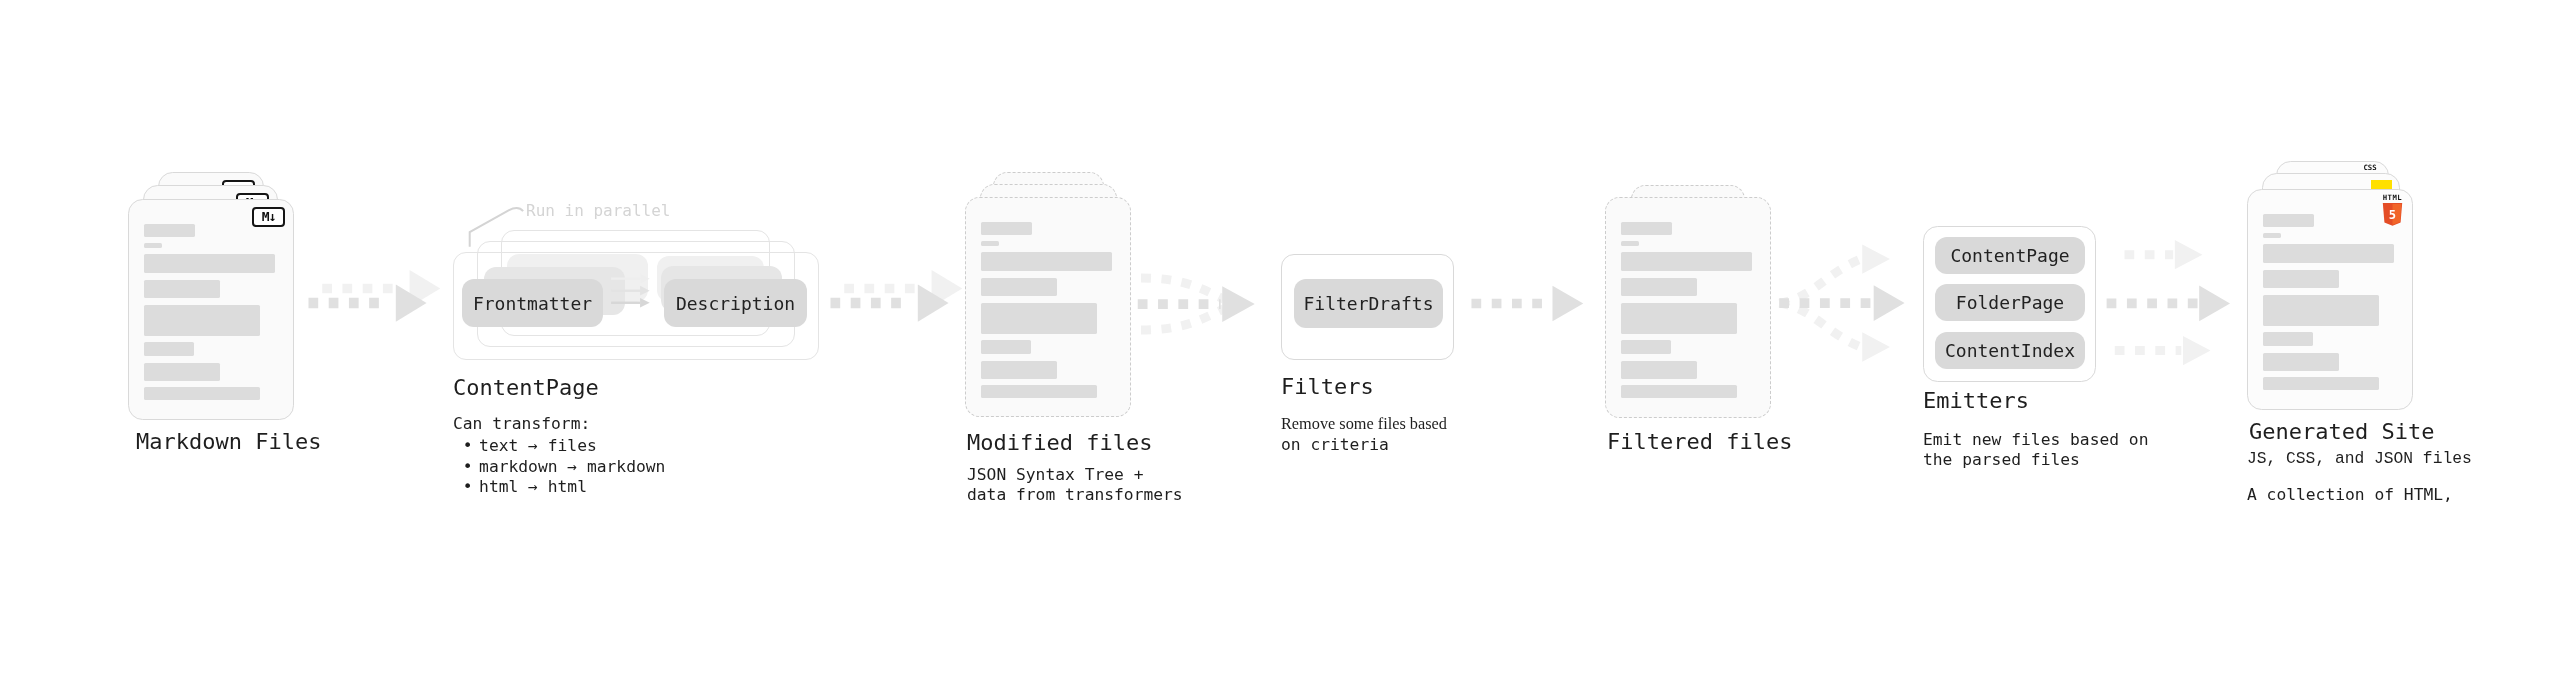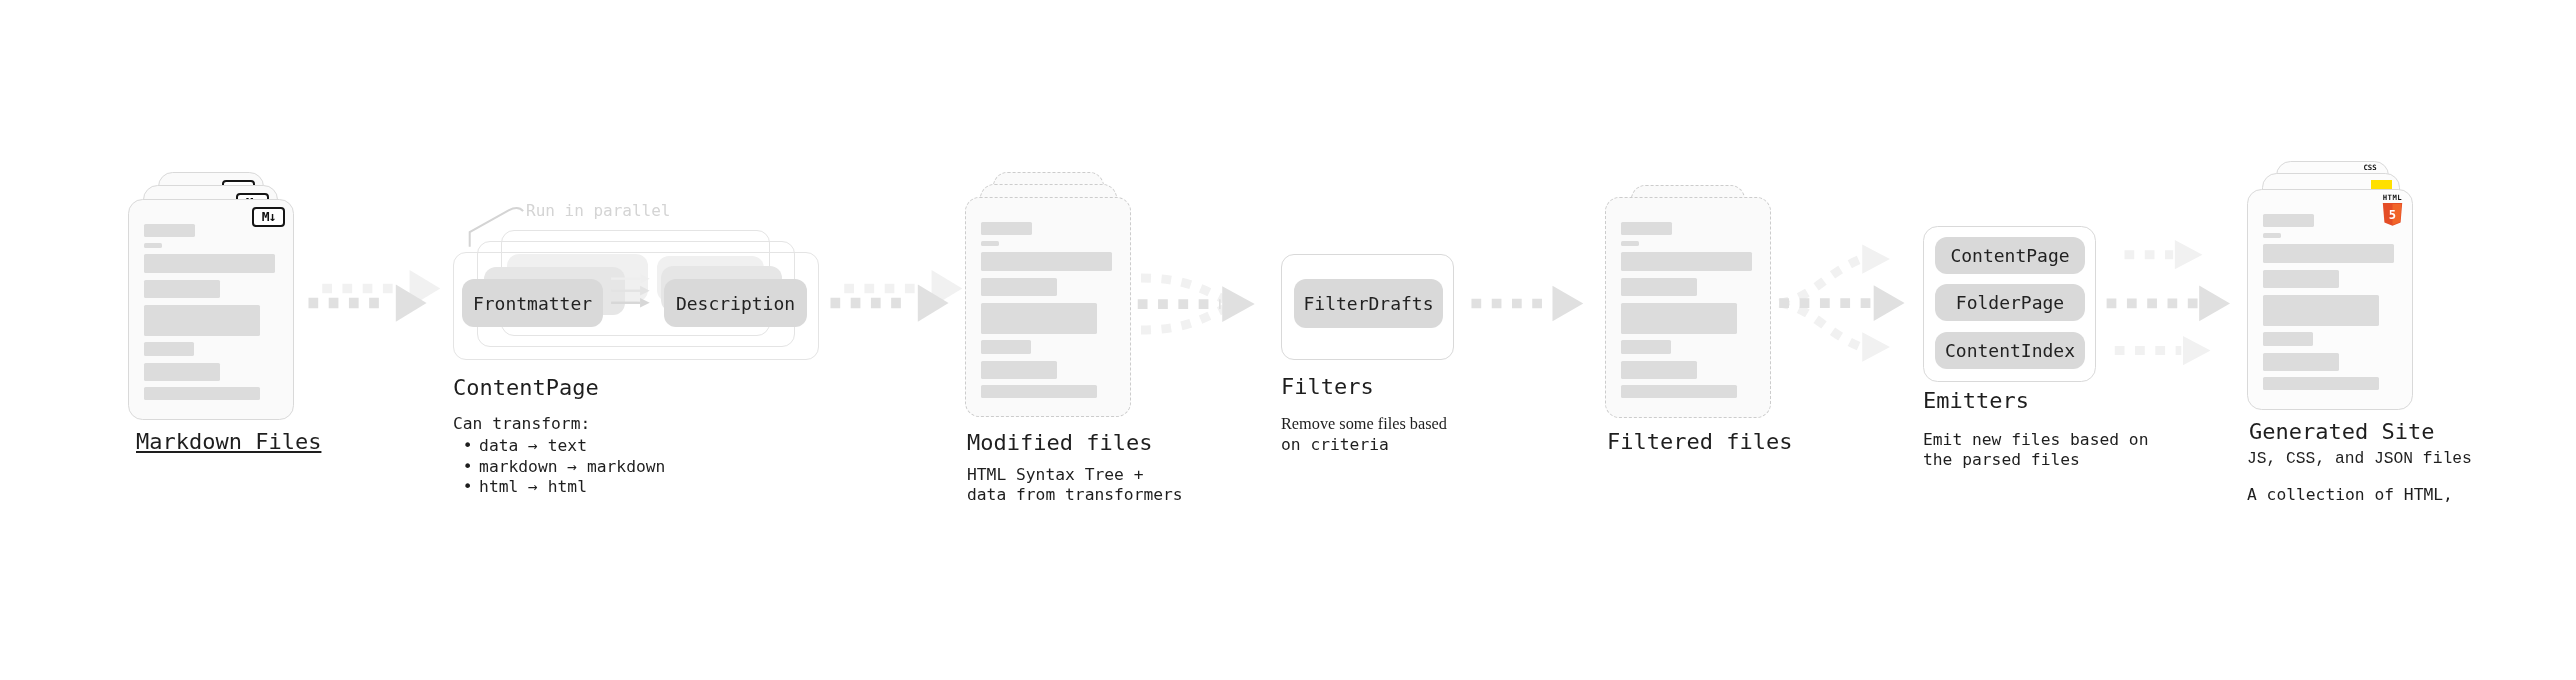--- a/index.html
+++ b/index.html
@@ -78,21 +78,21 @@
           <i class="b1"></i>
           <i class="b2"></i>
           <i class="b3"></i>
           <i class="b4"></i>
           <i class="b5"></i>
           <i class="b6"></i>
           <i class="b7"></i>
           <i class="b8"></i>
         </div>
     </div>
-    <div class="label" style="left:136px;top:429px;text-decoration:underline;">Markdown Files</div>
+    <div class="label" style="left:136px;top:429px;">Markdown Files</div>
   </div>
 
   <svg style="left:305px;top:244px;" width="138" height="93" viewBox="0 0 170 115">
     <g transform="translate(17,-18)">
       <line class="dash-light" x1="4" y1="73" x2="104" y2="73"></line>
       <polygon class="head-light" points="112,50 112,96 150,73"></polygon>
     </g>
     <line class="dash-dark" x1="4" y1="73" x2="104" y2="73"></line>
     <polygon class="head-dark" points="112,50 112,96 150,73"></polygon>
   </svg>
@@ -119,21 +119,21 @@
         <polygon class="thin-2h" points="36,16 36,28 48,22"></polygon>
       <line class="thin-3" x1="0" y1="37" x2="36" y2="37"></line>
         <polygon class="thin-3h" points="36,31 36,43 48,37"></polygon>
     </svg>
 
     <div class="pill" style="left:462px;top:279px;width:141px;height:48px;">Frontmatter</div>
     <div class="pill" style="left:664px;top:279px;width:143px;height:48px;">Description</div>
 
     <div class="label" style="left:453px;top:375px;">ContentPage</div>
     <div class="body-text" style="left:453px;top:414px;">Can transform:</div>
-    <div class="bullet-line" style="left:453px;top:436px;"><span class="marker">•</span><span>data → text</span></div>
+    <div class="bullet-line" style="left:453px;top:436px;"><span class="marker">•</span><span>text → files</span></div>
     <div class="bullet-line" style="left:453px;top:457px;"><span class="marker">•</span><span>markdown → markdown</span></div>
     <div class="bullet-line" style="left:453px;top:477px;"><span class="marker">•</span><span>html → html</span></div>
   </div>
 
   <svg style="left:827px;top:244px;" width="138" height="93" viewBox="0 0 170 115">
     <g transform="translate(17,-18)">
       <line class="dash-light" x1="4" y1="73" x2="104" y2="73"></line>
       <polygon class="head-light" points="112,50 112,96 150,73"></polygon>
     </g>
     <line class="dash-dark" x1="4" y1="73" x2="104" y2="73"></line>
@@ -149,21 +149,21 @@
           <i class="b2"></i>
           <i class="b3"></i>
           <i class="b4"></i>
           <i class="b5"></i>
           <i class="b6"></i>
           <i class="b7"></i>
           <i class="b8"></i>
         </div>
     </div>
     <div class="label" style="left:967px;top:430px;">Modified files</div>
-    <div class="body-text" style="left:967px;top:465px;">HTML Syntax Tree +</div>
+    <div class="body-text" style="left:967px;top:465px;">JSON Syntax Tree +</div>
     <div class="body-text" style="left:967px;top:485px;">data from transformers</div>
   </div>
 
   <svg style="left:1136px;top:265px;" width="140" height="78" viewBox="0 0 172 96">
     <path class="dash-light" style="stroke-width:11;" d="M 6 16 C 55 16 75 26 108 42"></path>
     <path class="dash-light" style="stroke-width:11;" d="M 6 80 C 55 80 75 70 108 54"></path>
     <line class="dash-dark" style="stroke-width:12;" x1="2" y1="48" x2="104" y2="48"></line>
     <polygon class="head-dark" points="106,26 106,70 146,48"></polygon>
   </svg>
 

